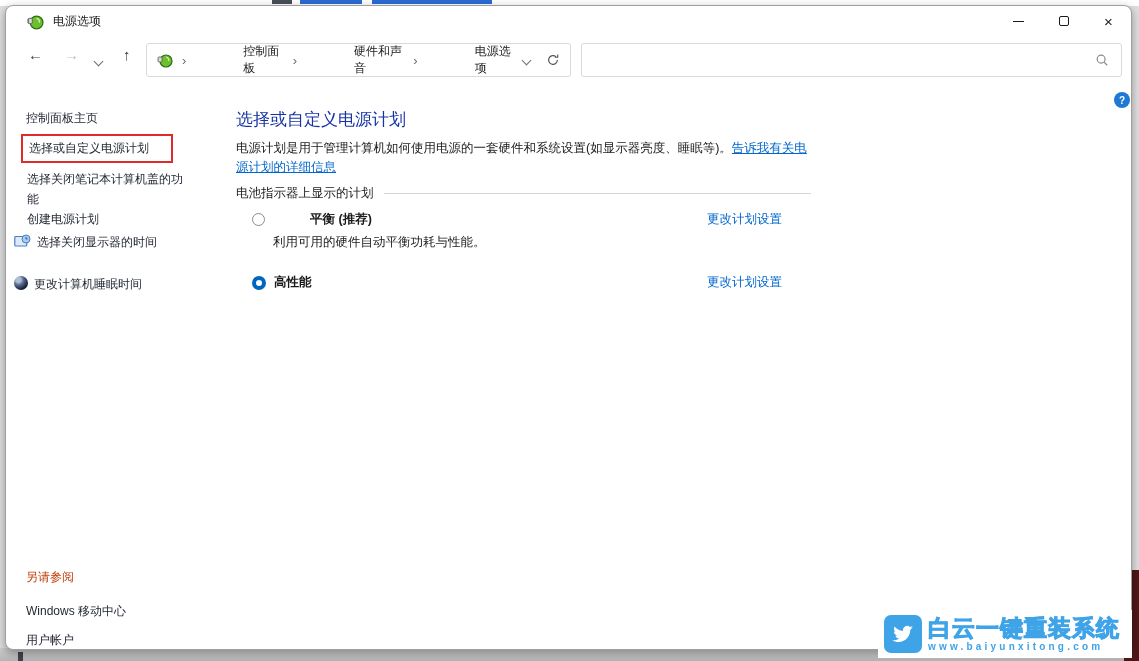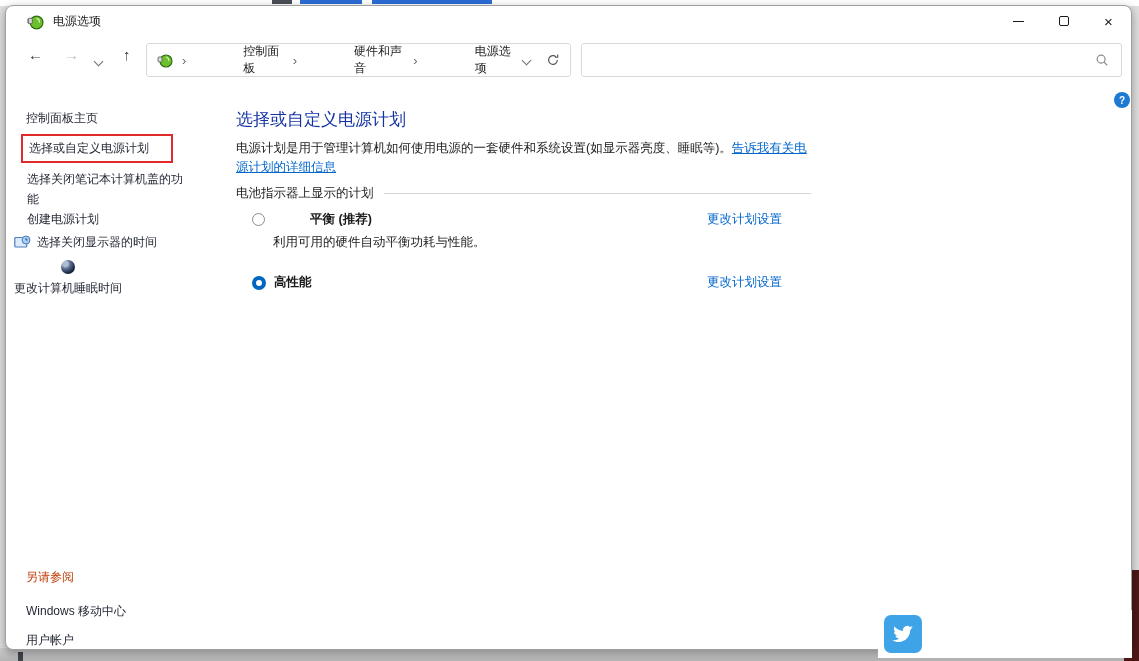--- a/index.html
+++ b/index.html
@@ -56,23 +56,23 @@
   .searchbox input{flex:1;border:none;outline:none;height:100%;padding:0 10px;font-size:12px;background:transparent;font-family:inherit;}
   .search-icon{margin-right:12px;flex:none;}
 
   
   .sidebar{position:absolute;left:0;top:76px;width:225px;height:560px;font-size:12px;color:#1f2430;}
   .side-home{position:absolute;left:20px;top:28px;cursor:pointer;}
   .task-highlight{position:absolute;left:15px;top:52px;width:152px;height:29px;border:2px solid var(--highlight-red);
                   display:flex;align-items:center;padding-left:6px;}
   .task2{position:absolute;left:21px;top:87px;width:164px;line-height:20px;}
   .task3{position:absolute;left:21px;top:129px;}
-  .task-iconrow{position:absolute;display:flex;align-items:center;gap:6px;left:8px;}
+  .task-iconrow{position:absolute;display:flex;align-items:flex-start;gap:6px;left:8px;}
   .task4{top:152px;}
-  .task5{top:178px;flex-direction:column;}
+  .task5{top:194px;}
   .task{cursor:pointer;}
   .sleep-sphere{width:14px;height:14px;border-radius:50%;flex:none;
                 background:radial-gradient(circle at 32% 28%,#aebdd2 0 18%,#5d6f93 35%,#16223d 70%);}
   .see-also{position:absolute;left:20px;top:487px;}
   .see-also-title{color:#c2410c;}
   .see-also a{display:block;color:#1f2430;text-decoration:none;cursor:pointer;}
   .see-link1{margin-top:17px;}
   .see-link2{margin-top:12px;}
 
   
@@ -234,13 +234,17 @@
       <span>?</span>
     </div>
 </div>
 
 <div class="watermark">
   <div class="wm-logo">
     <svg width="26" height="26" viewBox="0 0 16 16">
       <path fill="#ffffff" d="M14.2 4.1c-.45.2-.93.34-1.43.4.52-.31.9-.8 1.09-1.38-.48.29-1.02.5-1.59.61A2.52 2.52 0 0 0 10.44 3c-1.39 0-2.52 1.13-2.52 2.52 0 .2.02.39.07.57-2.1-.1-3.96-1.11-5.2-2.64-.22.37-.34.8-.34 1.27 0 .87.44 1.64 1.12 2.1-.41-.02-.8-.13-1.14-.32v.03c0 1.22.87 2.24 2.02 2.47-.21.06-.43.09-.66.09-.16 0-.32-.02-.47-.05.32 1 1.25 1.73 2.35 1.75A5.06 5.06 0 0 1 2 11.85c-.2 0-.4-.01-.6-.04 1.12.72 2.44 1.13 3.87 1.13 4.64 0 7.18-3.84 7.18-7.18v-.33c.49-.35.92-.8 1.26-1.3-.45.2-.94.34-1.45.4z"></path>
     </svg>
   </div>
+  <div class="wm-text">
+    <div class="wm-title">白云一键重装系统</div>
+    <div class="wm-url">www.baiyunxitong.com</div>
+  </div>
 </div>
 
 </body></html>

